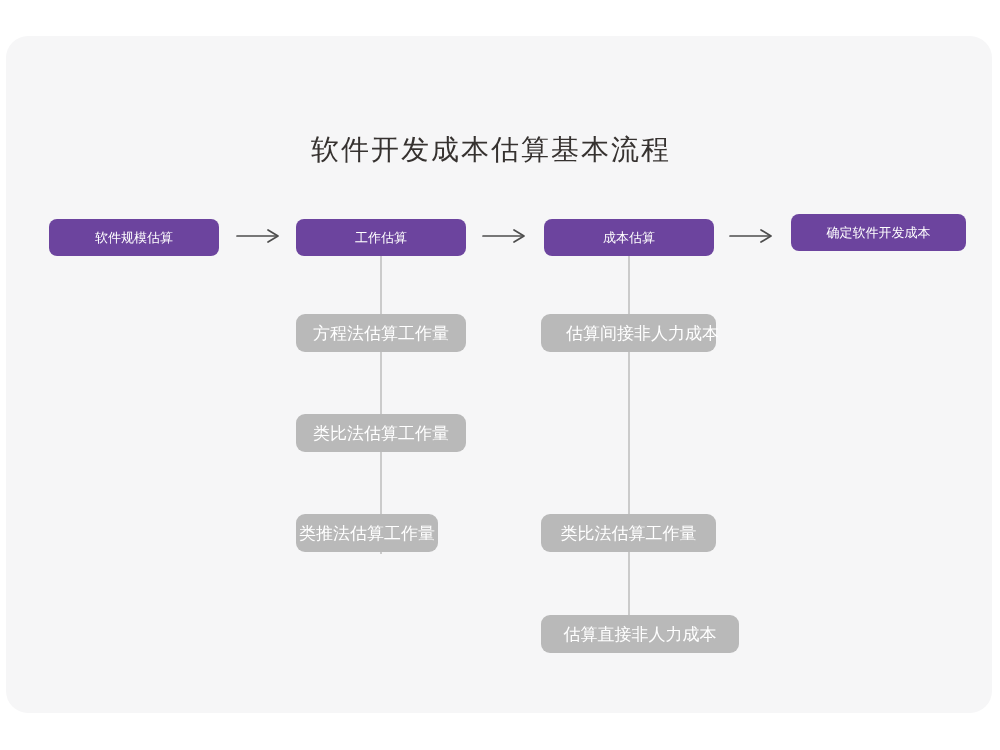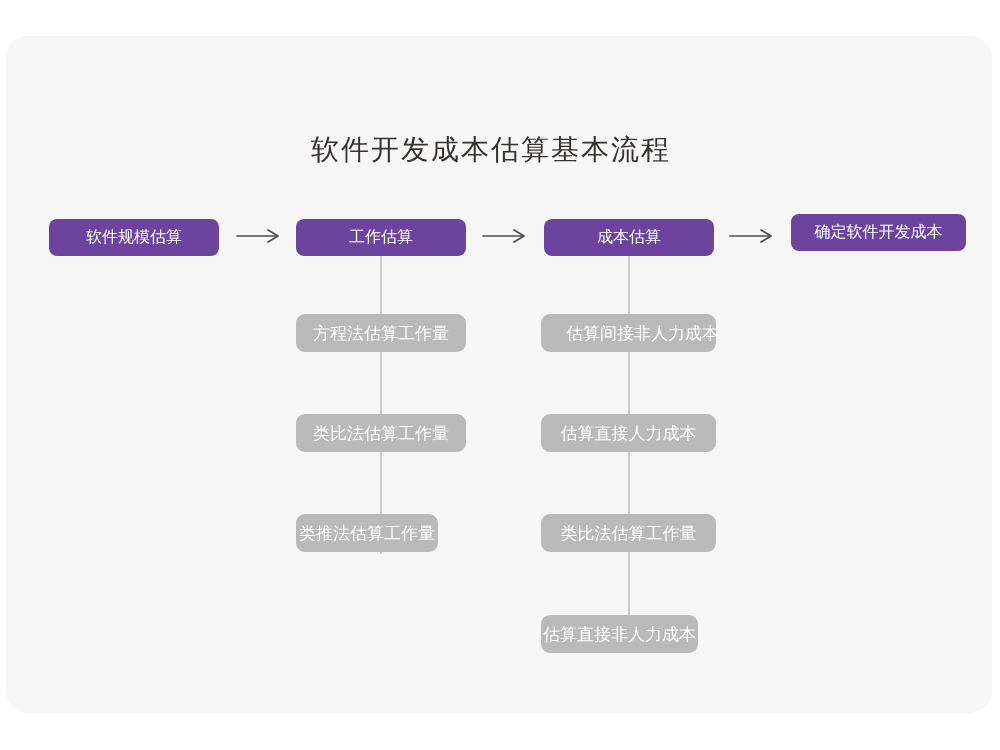--- a/index.html
+++ b/index.html
@@ -35,21 +35,21 @@
     border-radius: 8px;
     display: flex;
     align-items: center;
     justify-content: center;
     color: #ffffff;
     white-space: nowrap;
     z-index: 2;
   }
   .node.purple {
     background: var(--purple, #6c449e);
-    font-size: 16px;
+    font-size: 13px;
   }
   .node.gray {
     background: var(--gray-node, #b9b9b9);
     height: 38px;
     border-radius: 9px;
     font-size: 17px;
   }
   .vline {
     position: absolute;
     width: 2px;
@@ -103,18 +103,17 @@
       <polyline points="33,2 43,8 33,14"></polyline>
     </svg>
 
     <div class="node purple" style="left:785px; top:178px; width:175px;">确定软件开发成本</div>
 
     <div class="node gray" style="left:290px; top:278px; width:170px;">方程法估算工作量</div>
     <div class="node gray" style="left:290px; top:378px; width:170px;">类比法估算工作量</div>
     <div class="node gray" style="left:290px; top:478px; width:142px;">类推法估算工作量</div>
 
     <div class="node gray" style="left:535px; top:278px; width:175px;padding-left:28px;">估算间接非人力成本</div>
-    <div class="node gray" style="left:535px; top:378px; width:175px;">估算直接人力成本</div>
     <div class="node gray" style="left:535px; top:478px; width:175px;">类比法估算工作量</div>
-    <div class="node gray" style="left:535px; top:579px; width:157px;">估算直接非人力成本</div>
+    <div class="node gray" style="left:535px; top:579px; width:198px;">估算直接非人力成本</div>
 
   </div>
 </div>
 
 </body></html>

